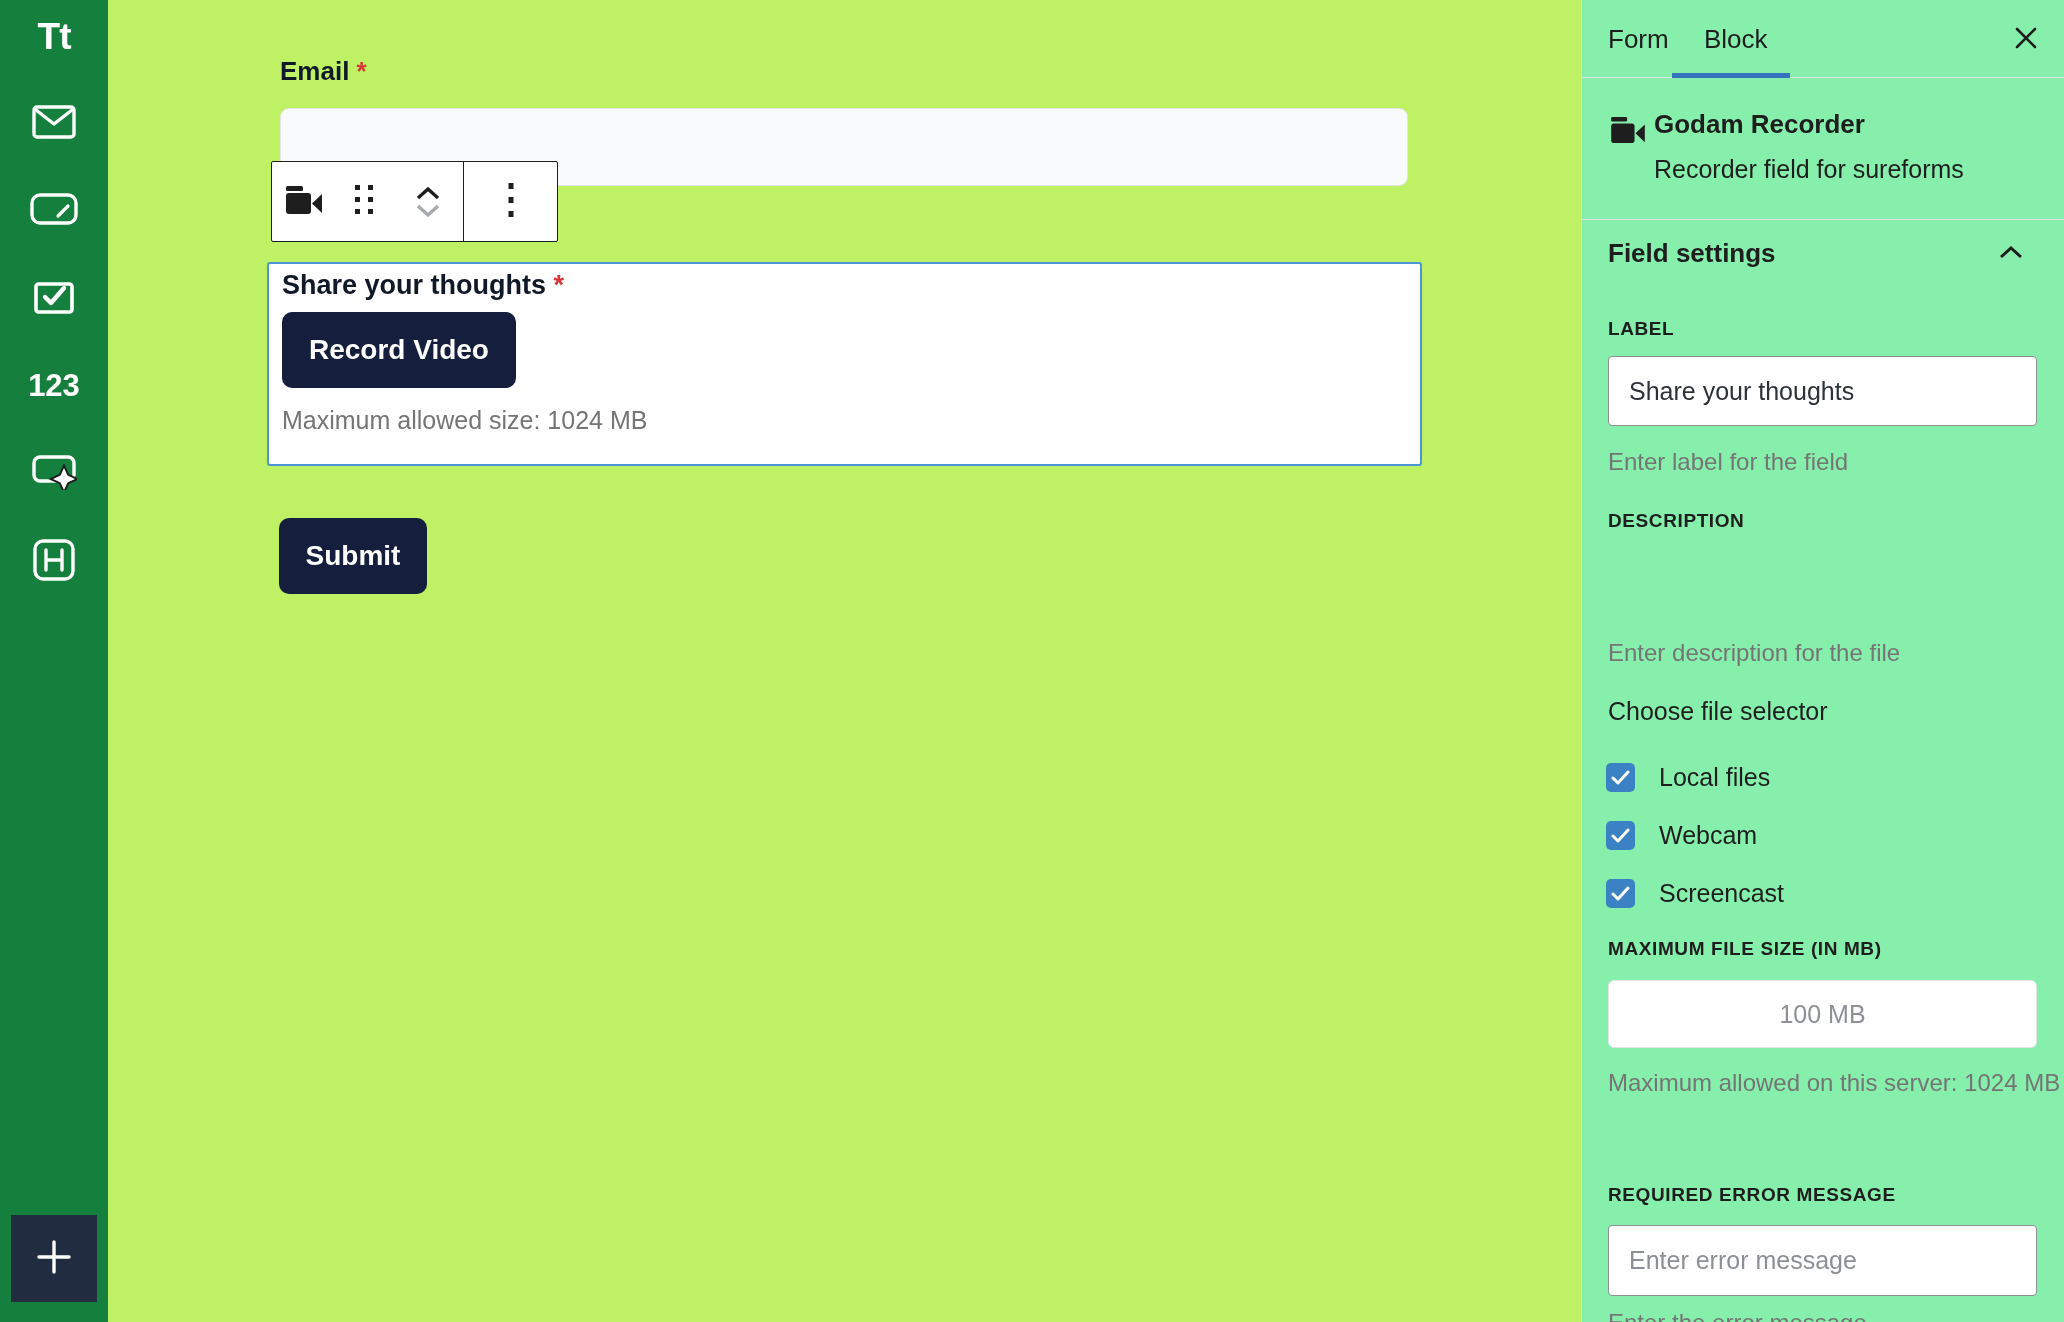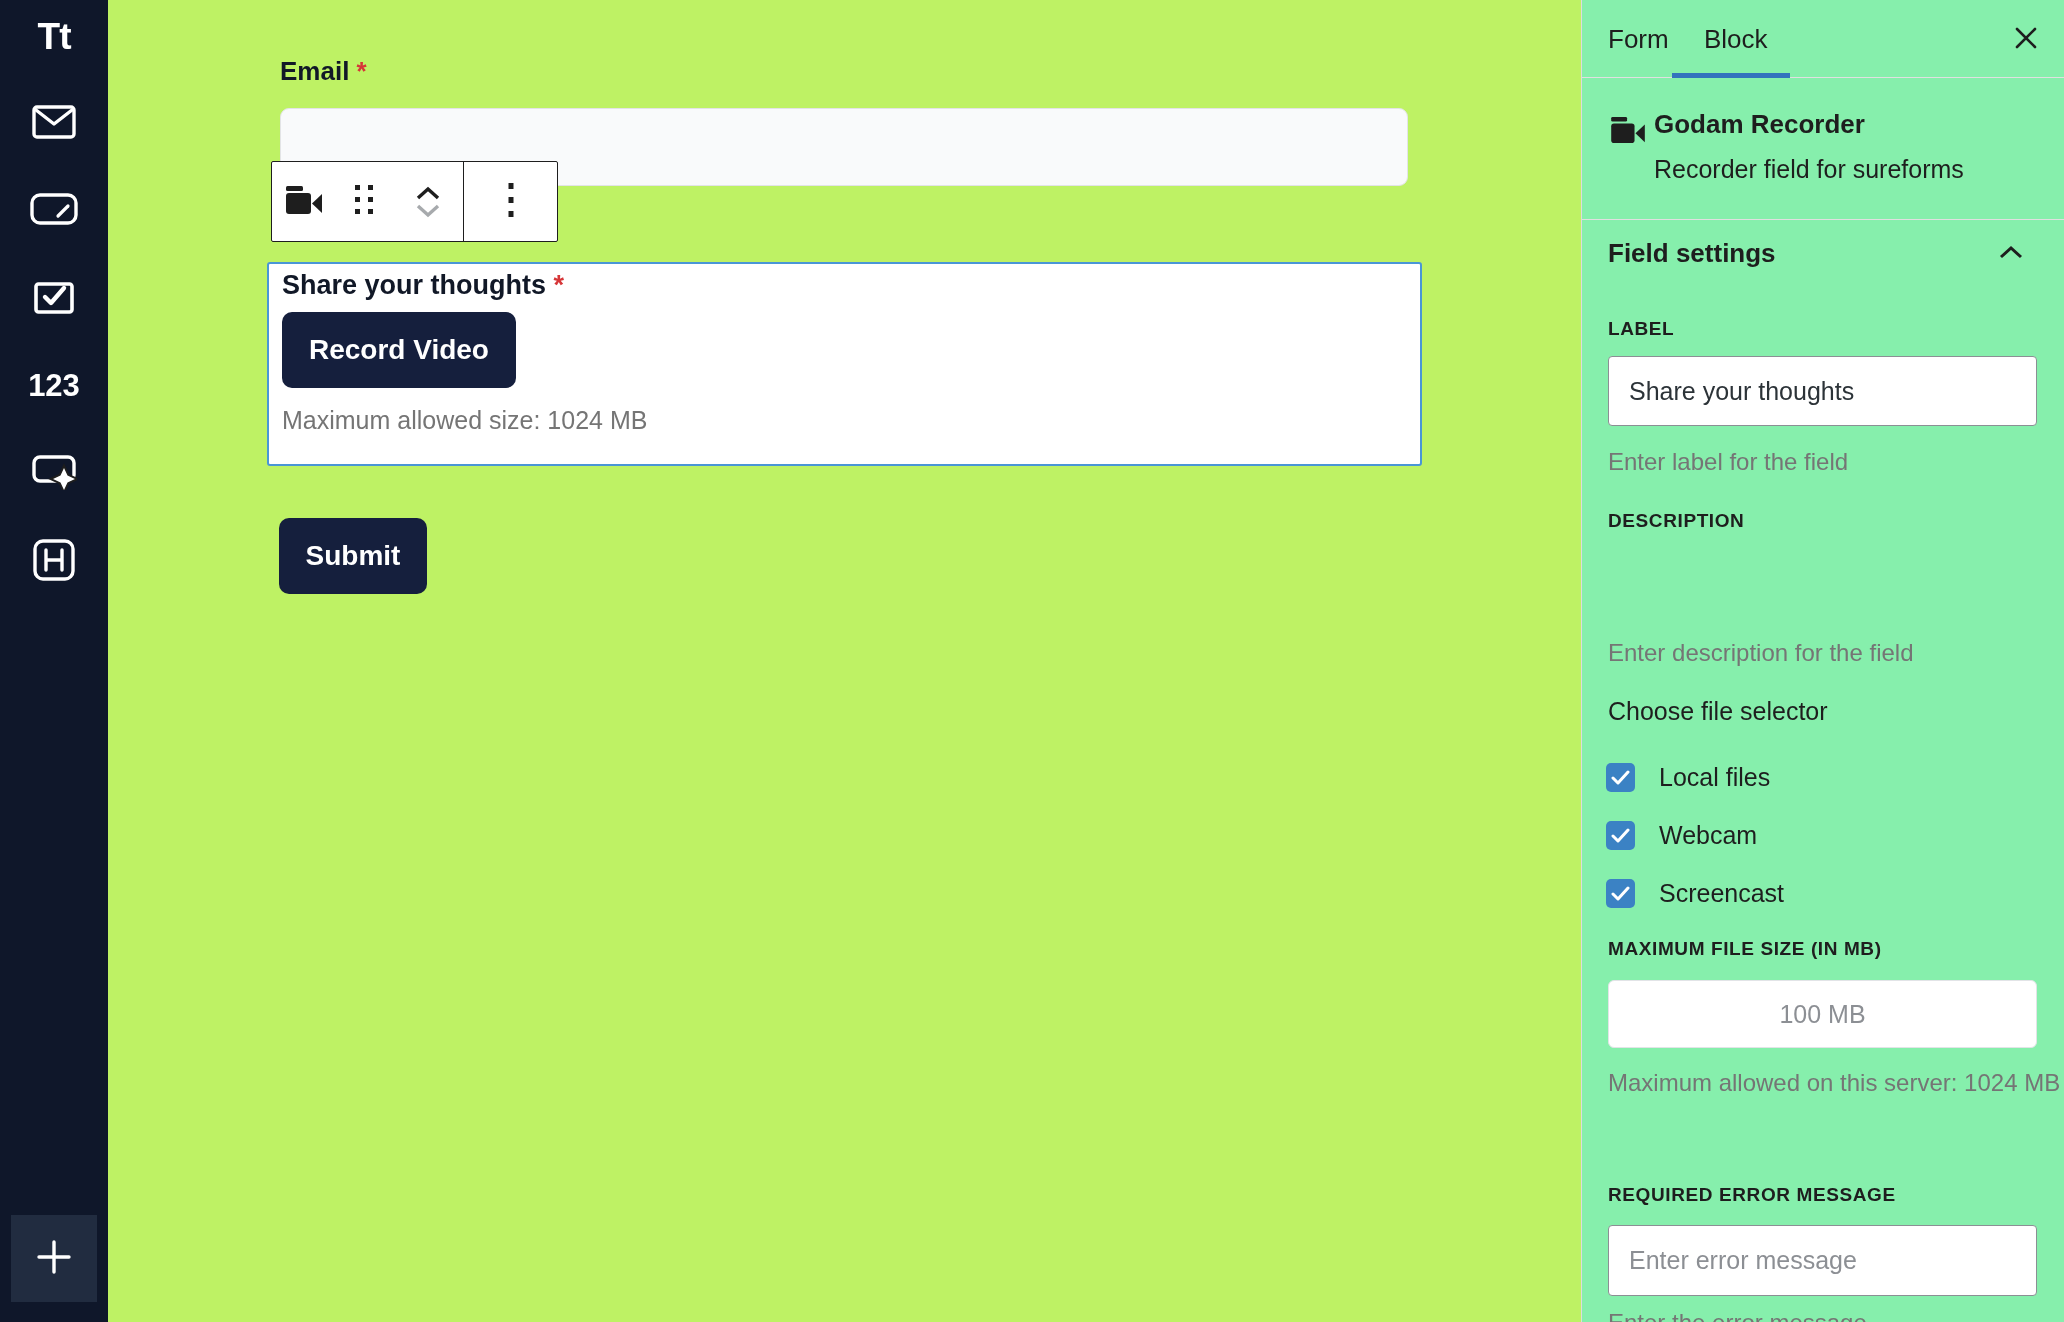--- a/index.html
+++ b/index.html
@@ -4,21 +4,21 @@
 <style>
   html,body{margin:0;padding:0;}
   body{
     width:2064px;height:1322px;position:relative;overflow:hidden;
     background:#ffffff;
     font-family:"Liberation Sans","DejaVu Sans",sans-serif;
     color:#1e1e1e;
     -webkit-font-smoothing:antialiased;
   }
   
-  .rail{position:absolute;left:0;top:0;width:108px;height:1322px;background:#0f172a;}
+  .rail{position:absolute;left:0;top:0;width:108px;height:1322px;background:#15803d;}
   .rail-btn{position:absolute;left:0;width:108px;height:72px;display:flex;align-items:center;justify-content:center;color:#fff;cursor:pointer;}
   .rail-glyph{font-weight:700;color:#fff;}
   .glyph-tt{font-size:37px;letter-spacing:-1px;}
   .glyph-123{font-size:31px;letter-spacing:0px;}
   .add-block{position:absolute;left:11px;top:1215px;width:86px;height:87px;background:#212c40;display:flex;align-items:center;justify-content:center;cursor:pointer;}
   
   .canvas{position:absolute;left:108px;top:0;width:1473px;height:1322px;background:#bef264;}
   .field-label{position:absolute;font-size:26px;font-weight:700;color:#111827;}
   .req{color:#d63638;font-weight:700;}
   .email-input{position:absolute;left:172px;top:108px;width:1128px;height:78px;background:#f9fafb;border:1px solid #e3e4e6;border-radius:9px;box-sizing:border-box;font-size:25px;padding:0 20px;color:#2c3338;outline:none;}
@@ -232,21 +232,21 @@
           <polyline points="3,13 13,4 23,13" fill="none" stroke="#1e1e1e" stroke-width="3"></polyline>
         </svg>
     </span>
   </span>
 
   <div class="u-label" style="top:318px">LABEL</div>
   <input class="p-input" style="top: 356px;" type="text" value="Share your thoughts">
   <div class="helper" style="top:448px">Enter label for the field</div>
 
   <div class="u-label" style="top:510px">DESCRIPTION</div>
-  <div class="helper" style="top:639px">Enter description for the field</div>
+  <div class="helper" style="top:639px">Enter description for the file</div>
 
   <div class="sub-head" style="top:697px">Choose file selector</div>
 
   <div class="cb-row" style="top:763px">
     <span class="cb-box">
       <svg width="19" height="15" viewBox="0 0 19 15">
           <polyline points="2,8 7,13 17,2" fill="none" stroke="#fff" stroke-width="3" stroke-linecap="round" stroke-linejoin="round"></polyline>
         </svg>
     </span>
     <span class="cb-label">Local files</span>

